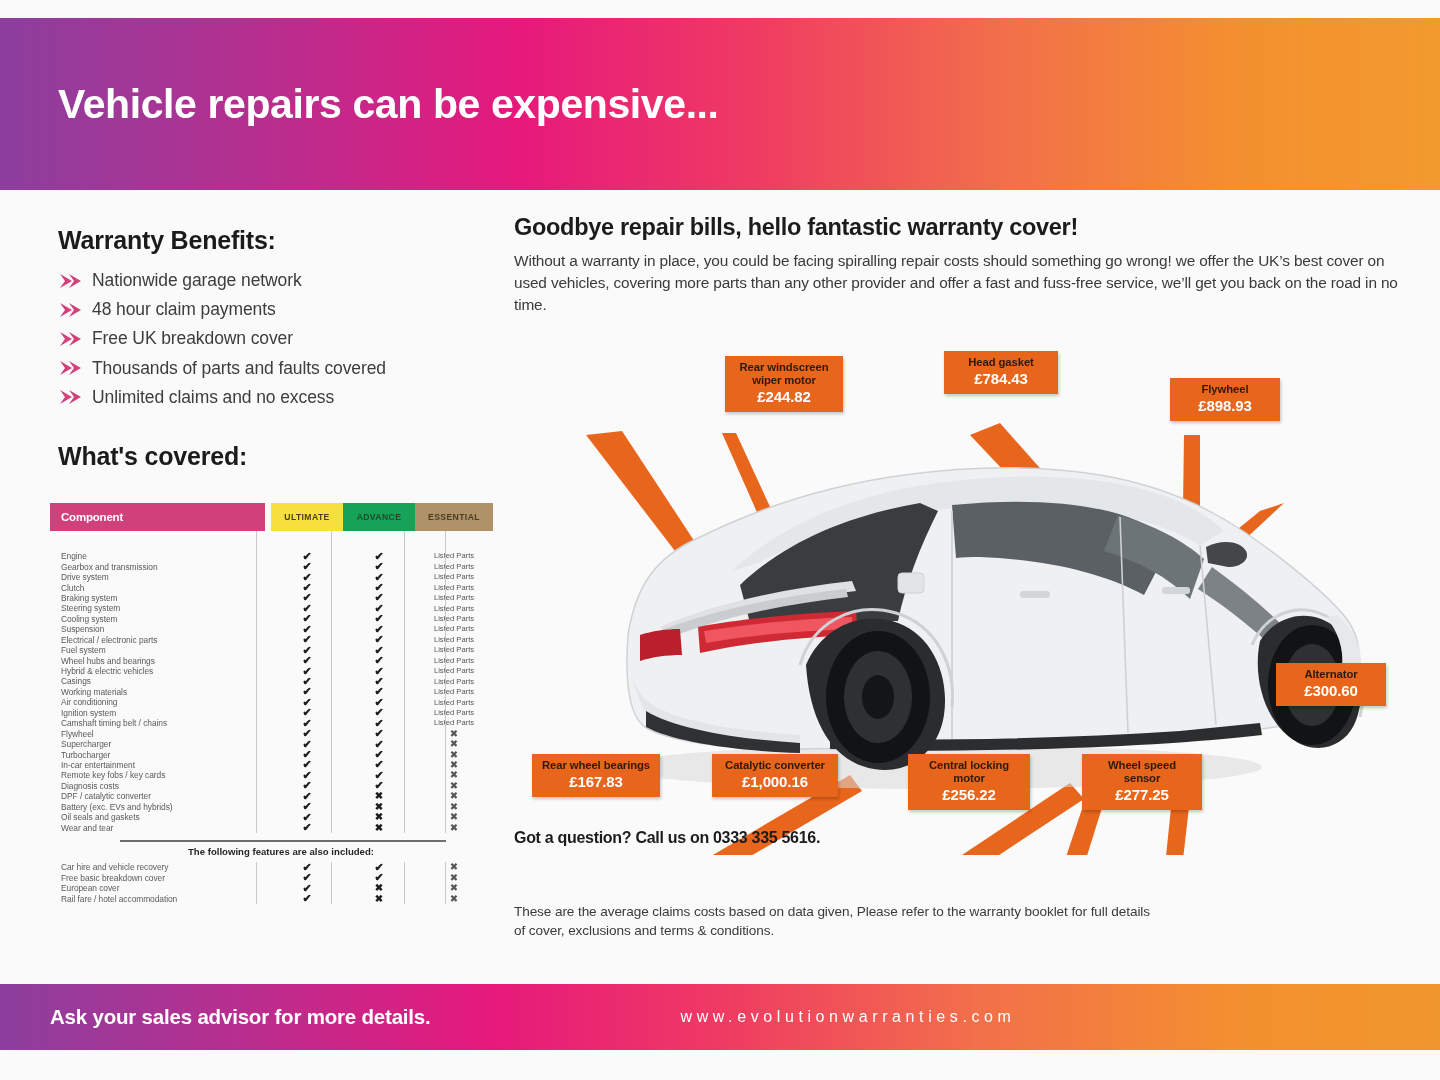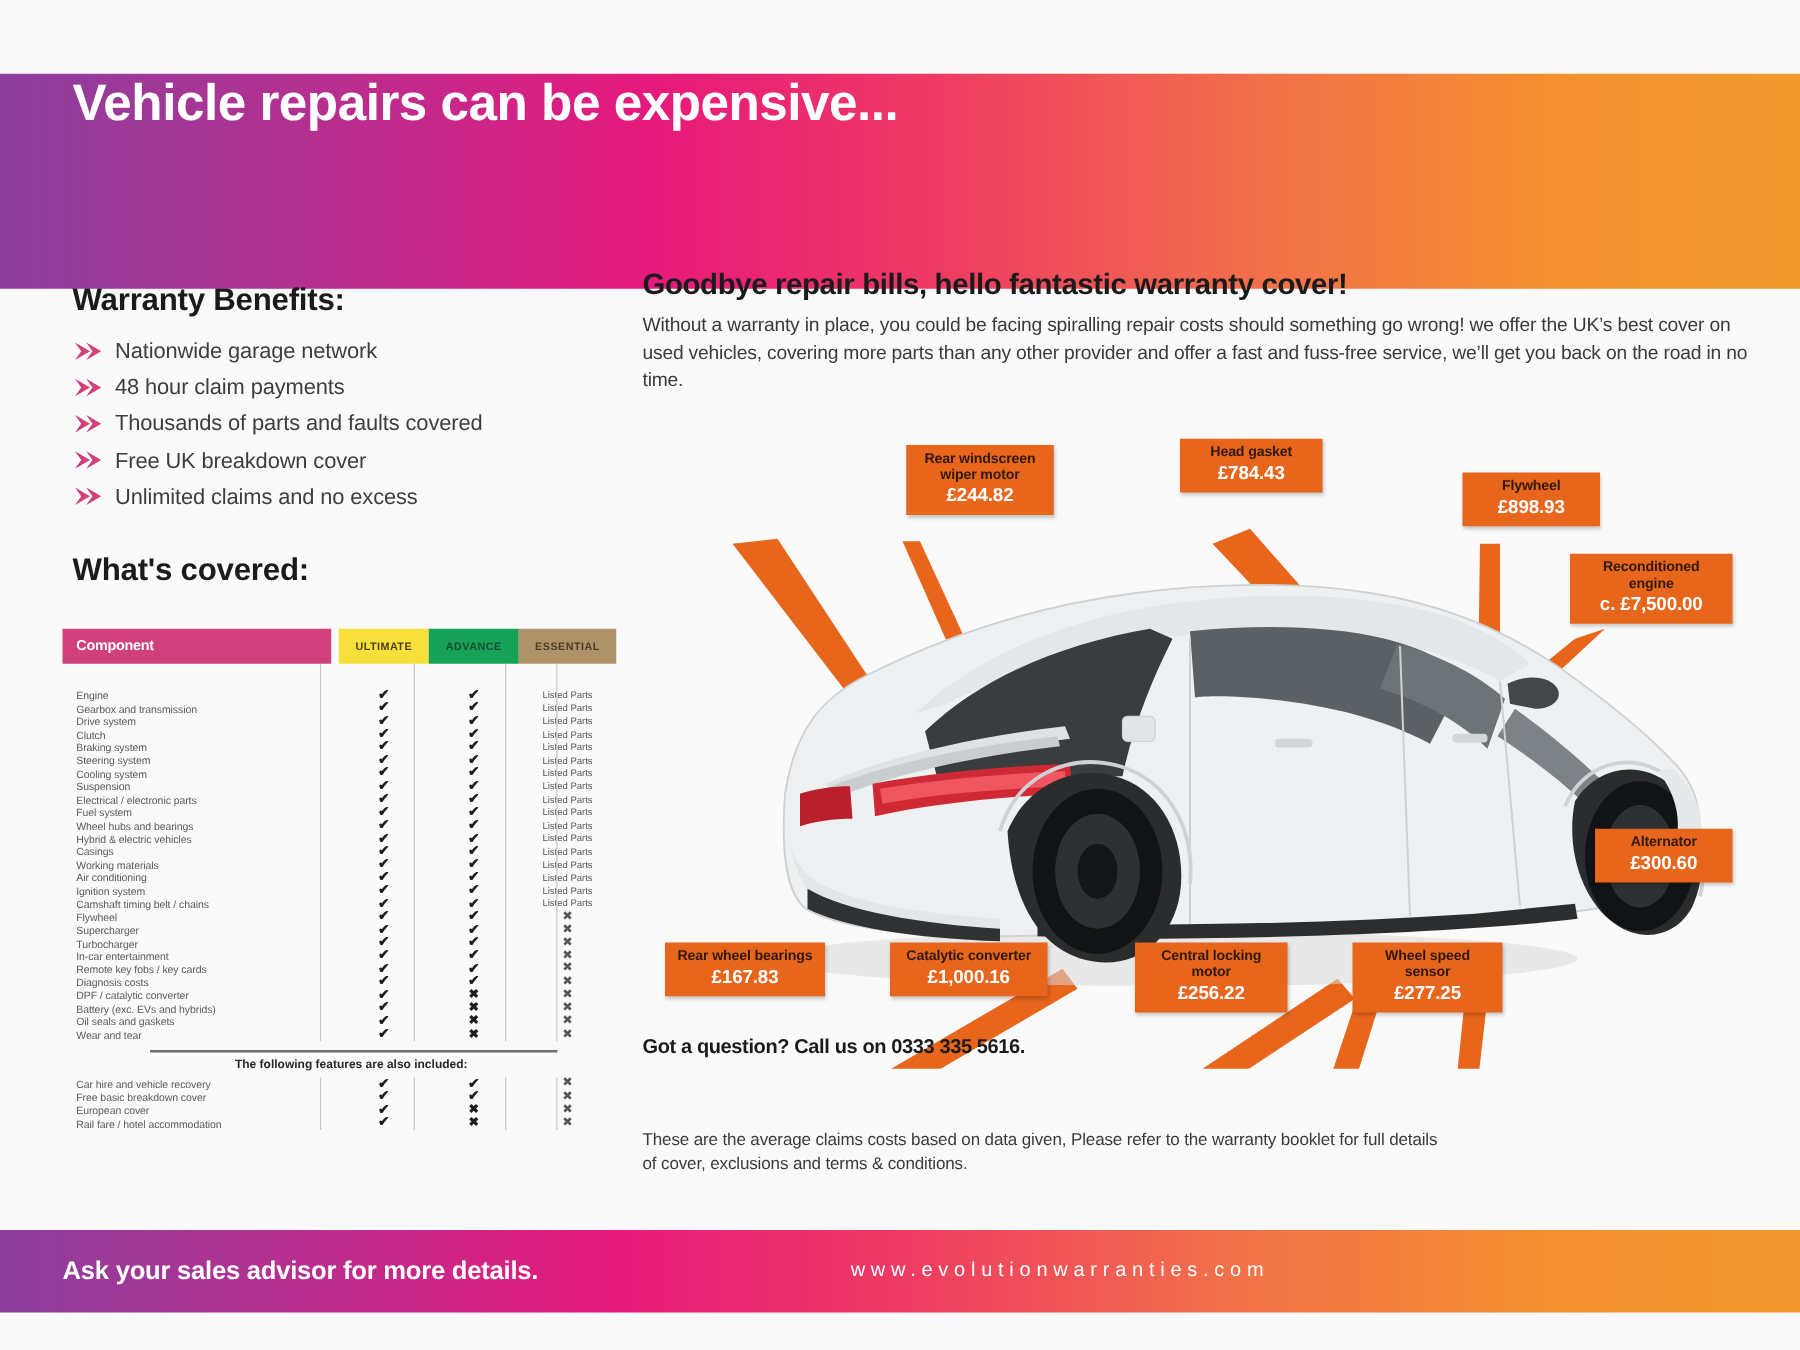--- a/index.html
+++ b/index.html
@@ -12,21 +12,21 @@
   }
   .page{
     position:absolute;inset:0;
     background:#fbfafa;
   }
 
   
   .header-bar{
     position:absolute;left:0;top:18px;width:1440px;height:172px;
     background:linear-gradient(90deg,#8c3f9e 0%,#b62f8f 18%,#e6197c 36%,#ef3a63 52%,#f2704a 70%,#f4902f 86%,#f29a2e 100%);
-    display:flex;align-items:flex-start;margin-top:41px;
+    display:flex;align-items:center;
   }
   .header-title{
     margin-left:58px;
     color:#ffffff;
     font-size:41px;
     font-weight:bold;
     letter-spacing:-0.4px;
     white-space:nowrap;
   }
 
@@ -168,42 +168,42 @@
               </linearGradient>
             </defs>
             <path d="M2,1 L14,8 L2,15 L7,8 Z" fill="url(#cg1)"></path>
             <path d="M11,1 L23,8 L11,15 L16,8 Z" fill="url(#cg1)"></path>
           </svg>
           <span class="benefit-text">48 hour claim payments</span>
         </div>
         <div class="benefit-row">
           <svg class="chev" viewBox="0 0 26 16">
             <defs>
+              <linearGradient id="cg3" x1="0" y1="0" x2="1" y2="0">
+                <stop offset="0%" stop-color="#c23d86"></stop>
+                <stop offset="100%" stop-color="#e0446f"></stop>
+              </linearGradient>
+            </defs>
+            <path d="M2,1 L14,8 L2,15 L7,8 Z" fill="url(#cg3)"></path>
+            <path d="M11,1 L23,8 L11,15 L16,8 Z" fill="url(#cg3)"></path>
+          </svg>
+          <span class="benefit-text">Free UK breakdown cover</span>
+        </div>
+        <div class="benefit-row">
+          <svg class="chev" viewBox="0 0 26 16">
+            <defs>
               <linearGradient id="cg2" x1="0" y1="0" x2="1" y2="0">
                 <stop offset="0%" stop-color="#c23d86"></stop>
                 <stop offset="100%" stop-color="#e0446f"></stop>
               </linearGradient>
             </defs>
             <path d="M2,1 L14,8 L2,15 L7,8 Z" fill="url(#cg2)"></path>
             <path d="M11,1 L23,8 L11,15 L16,8 Z" fill="url(#cg2)"></path>
           </svg>
           <span class="benefit-text">Thousands of parts and faults covered</span>
-        </div>
-        <div class="benefit-row">
-          <svg class="chev" viewBox="0 0 26 16">
-            <defs>
-              <linearGradient id="cg3" x1="0" y1="0" x2="1" y2="0">
-                <stop offset="0%" stop-color="#c23d86"></stop>
-                <stop offset="100%" stop-color="#e0446f"></stop>
-              </linearGradient>
-            </defs>
-            <path d="M2,1 L14,8 L2,15 L7,8 Z" fill="url(#cg3)"></path>
-            <path d="M11,1 L23,8 L11,15 L16,8 Z" fill="url(#cg3)"></path>
-          </svg>
-          <span class="benefit-text">Free UK breakdown cover</span>
         </div>
         <div class="benefit-row">
           <svg class="chev" viewBox="0 0 26 16">
             <defs>
               <linearGradient id="cg4" x1="0" y1="0" x2="1" y2="0">
                 <stop offset="0%" stop-color="#c23d86"></stop>
                 <stop offset="100%" stop-color="#e0446f"></stop>
               </linearGradient>
             </defs>
             <path d="M2,1 L14,8 L2,15 L7,8 Z" fill="url(#cg4)"></path>
@@ -719,24 +719,20 @@
       <div class="callout" style="left:444px;top:16px;width:114px;">
         <span class="c-label">Head gasket</span>
         <span class="c-price">£784.43</span>
       </div>
 
       <div class="callout" style="left:670px;top:43px;width:110px;">
         <span class="c-label">Flywheel</span>
         <span class="c-price">£898.93</span>
       </div>
 
-      <div class="callout" style="left:756px;top:108px;width:130px;">
-        <span class="c-label">Reconditioned engine</span>
-        <span class="c-price">c. £7,500.00</span>
-      </div>
 
       <div class="callout" style="left:776px;top:328px;width:110px;">
         <span class="c-label">Alternator</span>
         <span class="c-price">£300.60</span>
       </div>
 
       <div class="callout" style="left:32px;top:419px;width:128px;">
         <span class="c-label">Rear wheel bearings</span>
         <span class="c-price">£167.83</span>
       </div>

